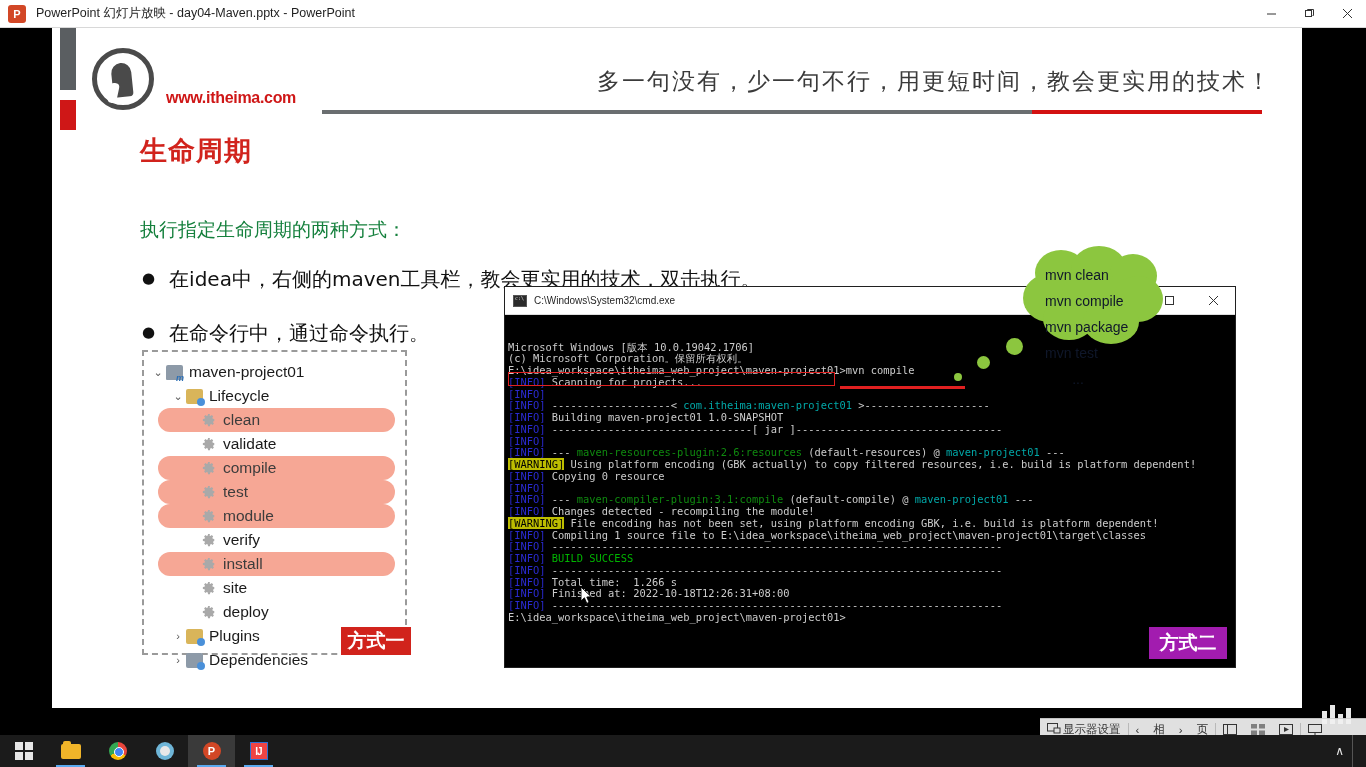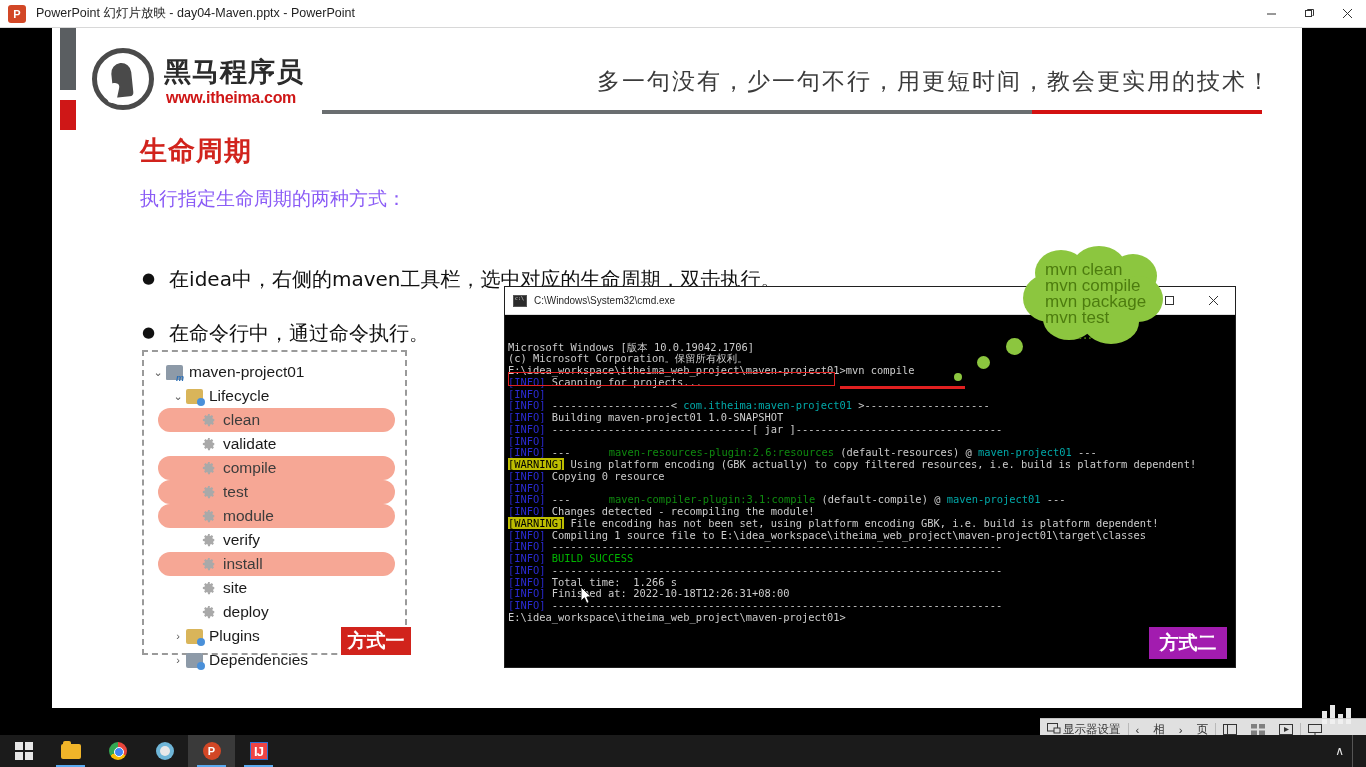--- a/index.html
+++ b/index.html
@@ -59,21 +59,21 @@
     font-family:"DejaVu Serif", serif; font-size:23px; color:#3a3a3a; letter-spacing:2px;
     white-space:nowrap;
   }
   #rule{ position:absolute; left:270px; top:82px; width:940px; height:4px; display:flex; }
   #rule .gray{ flex:1 1 auto; background:#6a6e70; }
   #rule .red { width:230px; background:#d31111; }
 
   
   #ptitle{ position:absolute; left:88px; top:105px; font-size:27px; font-weight:bold;
            color:#d1231c; font-family:"DejaVu Sans", sans-serif; letter-spacing:1px;}
-  #lead{ position:absolute; left:88px; top:158px; font-size:19px; color:#8b5cf6;
+  #lead{ position:absolute; left:88px; top:189px; font-size:19px; color:#15803d;
          font-family:"DejaVu Sans", sans-serif; }
   .bullet{ position:absolute; left:90px; font-size:20px; color:#111;
            font-family:"DejaVu Sans", sans-serif; display:flex; align-items:baseline; gap:14px;}
   .bullet .dot{ font-size:15px; line-height:1; position:relative; top:-3px; }
   #b1{ top:238px; }
   #b2{ top:292px; }
 
   
   #tree{
     position:absolute; left:90px; top:322px; width:265px; height:305px;
@@ -118,41 +118,41 @@
   #cmdbody{
     position:relative; height:354px; padding:3px 4px 0 3px; overflow:hidden;
     font-family:"DejaVu Sans Mono", monospace; font-size:10.4px; line-height:11.75px;
     color:#cccccc; white-space:pre;
   }
   .ln{ white-space:pre; }
   .c-info { color:#2a2ad0;margin-top:43px; }
   .c-warn { background:#bdbd00; color:#000; }
   .c-green{ color:#00b400; }
   .c-cyan { color:#00a8a8; }
-  .c-dgreen{ color:#0f8a0f;margin-left:32px; }
+  .c-dgreen{ color:#0f8a0f; }
   .c-white{ color:#cccccc; }
 
   
   #promptbox{ position:absolute; left:3px; top:56.5px; width:327px; height:14px;
               border:1.5px solid #e02020; }
   #cmdunderline{ position:absolute; left:335px; top:71px; width:125px; height:2.5px;
                  background:#e02020; }
   #mousecursor{ position:absolute; left:76px; top:272px; width:0;height:0; }
   #mousecursor svg{ position:absolute; left:0; top:0; }
   #way2{
     position:absolute; right:8px; bottom:8px; width:78px; height:32px; background:#a21caf;
     color:#fff; font-size:19px; font-weight:bold; display:flex; align-items:center;
     justify-content:center; font-family:"DejaVu Sans", sans-serif;
   }
 
   
   #cloud{ position:absolute; left:965px; top:218px; width:150px; height:98px; }
   .blob{ position:absolute; background:#8cc63f; border-radius:50%; }
-  #cloudtext{ position:absolute; left:28px; top:16px; color:#4d7c0f; font-size:17px;
-              line-height:16px; font-family:"Liberation Sans", sans-serif; white-space:pre;
+  #cloudtext{ position:absolute; left:28px; top:16px; color:#0f172a; font-size:14px;
+              line-height:26px; font-family:"Liberation Sans", sans-serif; white-space:pre;
               z-index:3; }
   #clouddots .d{ position:absolute; background:#8cc63f; border-radius:50%; }
   #audiobars{ position:absolute; left:1320px; top:698px; width:34px; height:26px; }
   #audiobars i{ position:absolute; bottom:0; width:5px; background:#e8e8e8; display:block; }
 
   
   #statusbar{
     position:absolute; left:1040px; top:718px; width:326px; height:22px;
     background:#f1f1f1; border-top:1px solid #d0d0d0; display:flex; align-items:center;
     font-size:11.5px; color:#3a3a3a; opacity:.93;
@@ -180,21 +180,21 @@
               position:relative; }
   #tb-chrome:after{ content:""; position:absolute; left:5px; top:5px; width:8px;height:8px;
                     border-radius:50%; background:#4285f4; border:1.5px solid #fff; }
   #tb-app4{ width:18px;height:18px;border-radius:50%; background:#6fb6d8; position:relative; }
   #tb-app4:after{ content:""; position:absolute; left:4px;top:4px;width:10px;height:10px;
                   border-radius:50%; background:#e8e8e8; }
   #tb-ppt{ width:18px;height:18px;border-radius:50%; background:#d24726; color:#fff;
            font-size:11px; font-weight:bold; display:flex; align-items:center;
            justify-content:center; }
   #tb-ij{ width:18px;height:18px; background:#ef4444; border:1.5px solid #2a6fd4;
-          color:#fff; font-size:13px; font-weight:bold; display:flex; align-items:center;
+          color:#fff; font-size:10px; font-weight:bold; display:flex; align-items:center;
           justify-content:center; letter-spacing:-1px; }
   #tb-right{ margin-left:auto; display:flex; align-items:center; padding-right:8px;
              color:#e6e6e6; font-size:11px; gap:8px; }
   #showdesk{ width:6px; height:32px; border-left:1px solid #555; }
   #tb-caret{ color:#e6e6e6; font-size:12px; }
 </style>
 </head>
 <body>
 
 <div id="titlebar">
@@ -223,36 +223,35 @@
 
 <div id="desktop"></div>
 
 <div id="slide">
 
   <div id="deco-gray"></div>
   <div id="deco-red"></div>
 
   <div id="logo-wrap">
     <div id="logo-circle"></div>
-    <div id="logo-cn">黑马程序员</div>
     <div id="logo-url">www.itheima.com</div>
   </div>
 
   <div id="slogan">多一句没有，少一句不行，用更短时间，教会更实用的技术！</div>
   <div id="rule">
     <div class="gray"></div>
     <div class="red"></div>
   </div>
 
   <div id="ptitle">生命周期</div>
   <div id="lead">执行指定生命周期的两种方式：</div>
 
   <div class="bullet" id="b1">
     <span class="dot">●</span>
-    <span>在idea中，右侧的maven工具栏，选中对应的生命周期，双击执行。</span>
+    <span>在idea中，右侧的maven工具栏，教会更实用的技术，双击执行。</span>
   </div>
   <div class="bullet" id="b2">
     <span class="dot">●</span>
     <span>在命令行中，通过命令执行。</span>
   </div>
 
   <div id="tree">
     <div class="trow" style="padding-left:6px">
       <span class="chev">⌄</span>
       <span class="ico ico-proj"></span>

